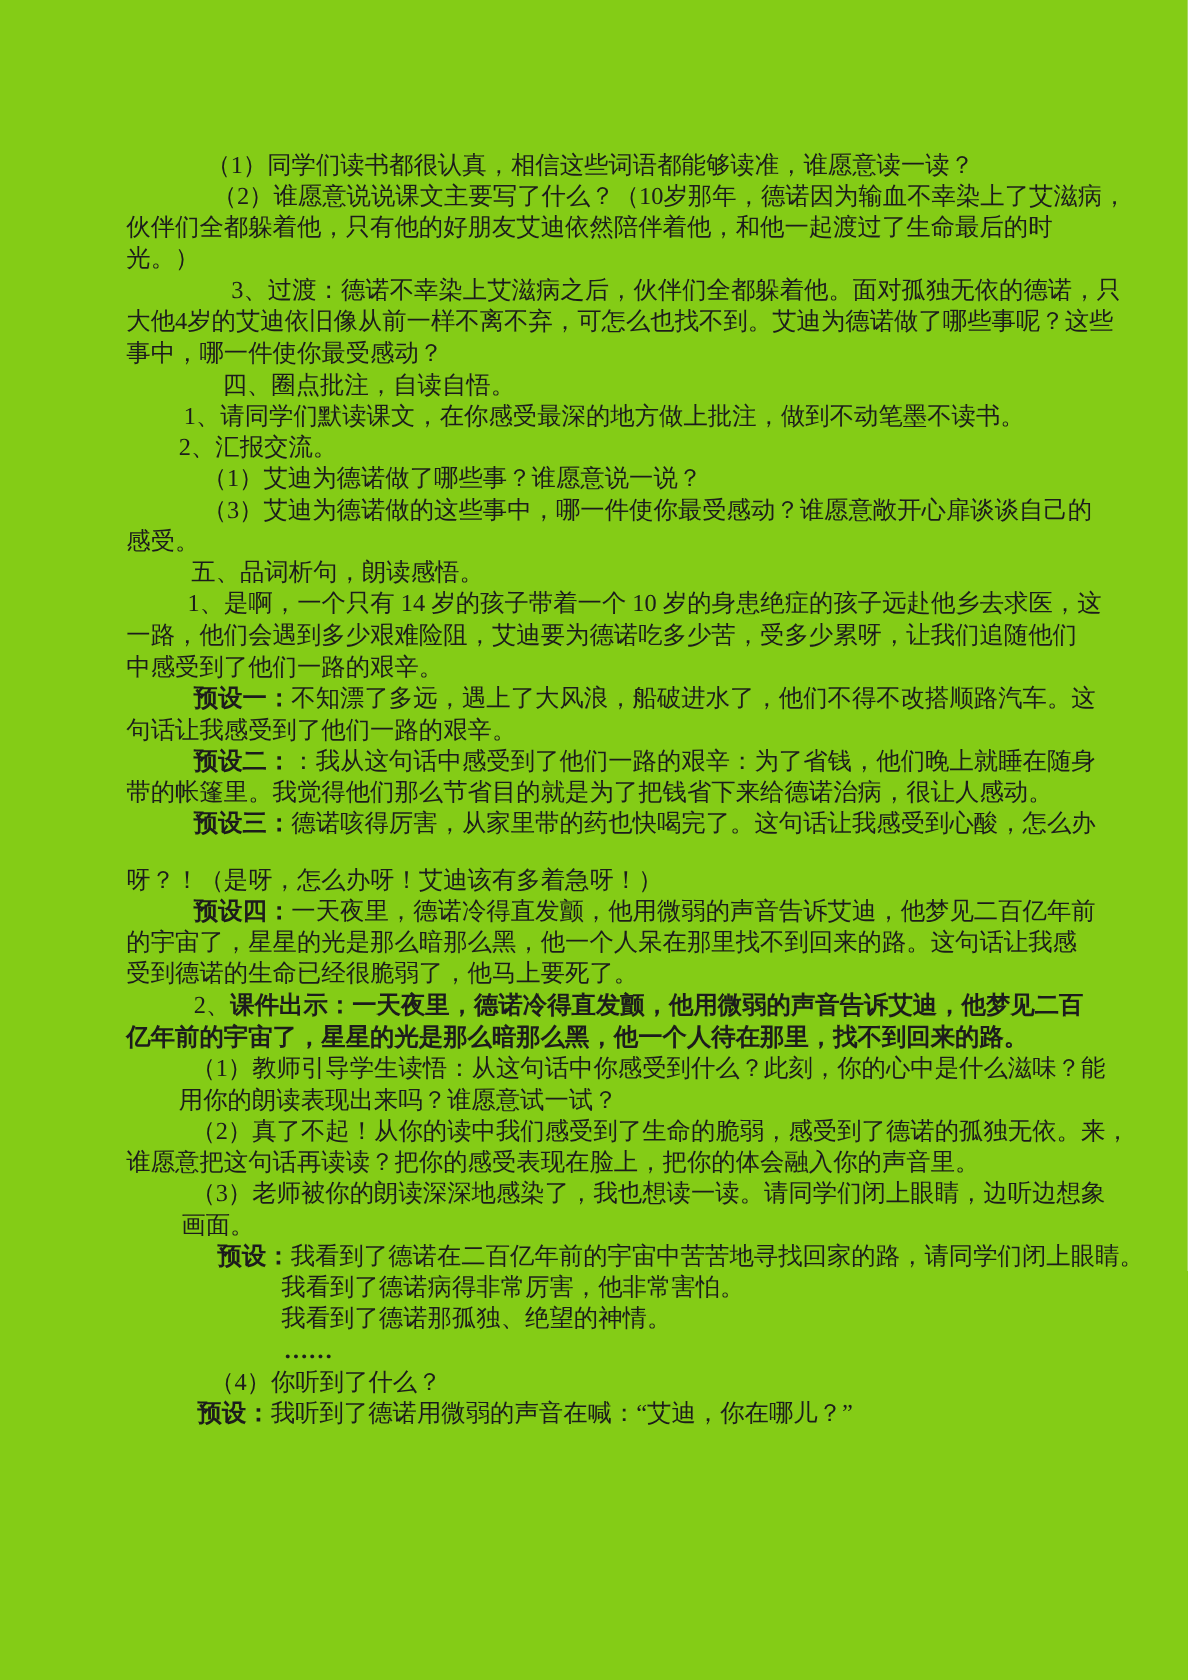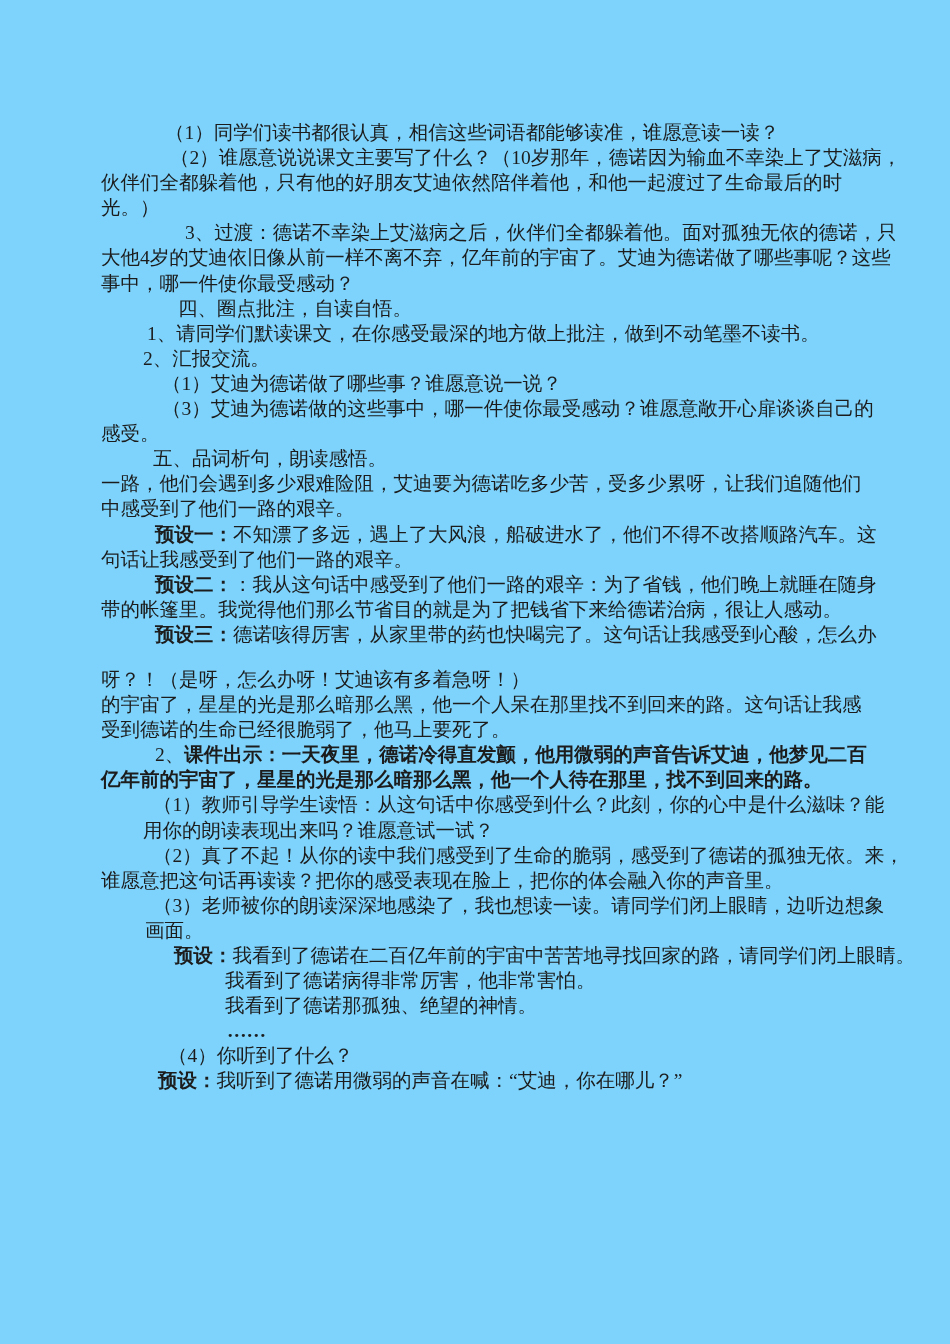--- a/index.html
+++ b/index.html
@@ -31,44 +31,46 @@
   .line {
     white-space: pre;
   }
   .seg-bold {
     font-weight: bold;
   }
 </style>
 </head>
 <body>
 
-<div class="page" style="background: #7dd3fc; text-decoration: underline;">
+<div class="page" style="background: #84cc16; text-decoration: underline;">
   <div class="content" style="color: rgb(28, 28, 28);">
       <div class="line" style="padding-left: 64px;"><span class="seg-normal">（1）同学们读书都很认真，相信这些词语都能够读准，谁愿意读一读？</span></div>
       <div class="line" style="padding-left: 69px;"><span class="seg-normal">（2）谁愿意说说课文主要写了什么？（10岁那年，德诺因为输血不幸染上了艾滋病，</span></div>
       <div class="line" style="padding-left: 0px;"><span class="seg-normal">伙伴们全都躲着他，只有他的好朋友艾迪依然陪伴着他，和他一起渡过了生命最后的时</span></div>
       <div class="line" style="padding-left: 0px;"><span class="seg-normal">光。）</span></div>
       <div class="line" style="padding-left: 84px;"><span class="seg-normal">3、过渡：德诺不幸染上艾滋病之后，伙伴们全都躲着他。面对孤独无依的德诺，只</span></div>
-      <div class="line" style="padding-left: 0px;"><span class="seg-normal">大他4岁的艾迪依旧像从前一样不离不弃，亿年前的宇宙了。艾迪为德诺做了哪些事呢？这些</span></div>
+      <div class="line" style="padding-left: 0px;"><span class="seg-normal">大他4岁的艾迪依旧像从前一样不离不弃，可怎么也找不到。艾迪为德诺做了哪些事呢？这些</span></div>
       <div class="line" style="padding-left: 0px;"><span class="seg-normal">事中，哪一件使你最受感动？</span></div>
       <div class="line" style="padding-left: 77px;"><span class="seg-normal">四、圈点批注，自读自悟。</span></div>
       <div class="line" style="padding-left: 46px;"><span class="seg-normal">1、请同学们默读课文，在你感受最深的地方做上批注，做到不动笔墨不读书。</span></div>
       <div class="line" style="padding-left: 42px;"><span class="seg-normal">2、汇报交流。</span></div>
       <div class="line" style="padding-left: 61px;"><span class="seg-normal">（1）艾迪为德诺做了哪些事？谁愿意说一说？</span></div>
       <div class="line" style="padding-left: 61px;"><span class="seg-normal">（3）艾迪为德诺做的这些事中，哪一件使你最受感动？谁愿意敞开心扉谈谈自己的</span></div>
       <div class="line" style="padding-left: 0px;"><span class="seg-normal">感受。</span></div>
       <div class="line" style="padding-left: 52px;"><span class="seg-normal">五、品词析句，朗读感悟。</span></div>
+      <div class="line" style="padding-left: 49px;"><span class="seg-normal">1、是啊，一个只有 14 岁的孩子带着一个 10 岁的身患绝症的孩子远赴他乡去求医，这</span></div>
       <div class="line" style="padding-left: 0px;"><span class="seg-normal">一路，他们会遇到多少艰难险阻，艾迪要为德诺吃多少苦，受多少累呀，让我们追随他们</span></div>
       <div class="line" style="padding-left: 0px;"><span class="seg-normal">中感受到了他们一路的艰辛。</span></div>
       <div class="line" style="padding-left: 54px;"><span class="seg-bold">预设一：</span><span class="seg-normal">不知漂了多远，遇上了大风浪，船破进水了，他们不得不改搭顺路汽车。这</span></div>
       <div class="line" style="padding-left: 0px;"><span class="seg-normal">句话让我感受到了他们一路的艰辛。</span></div>
       <div class="line" style="padding-left: 54px;"><span class="seg-bold">预设二：</span><span class="seg-normal">：我从这句话中感受到了他们一路的艰辛：为了省钱，他们晚上就睡在随身</span></div>
       <div class="line" style="padding-left: 0px;"><span class="seg-normal">带的帐篷里。我觉得他们那么节省目的就是为了把钱省下来给德诺治病，很让人感动。</span></div>
       <div class="line" style="padding-left: 54px;"><span class="seg-bold">预设三：</span><span class="seg-normal">德诺咳得厉害，从家里带的药也快喝完了。这句话让我感受到心酸，怎么办</span></div>
       <div class="line" style="padding-left: 0px; margin-top: 20px;"><span class="seg-normal">呀？！（是呀，怎么办呀！艾迪该有多着急呀！）</span></div>
+      <div class="line" style="padding-left: 54px;"><span class="seg-bold">预设四：</span><span class="seg-normal">一天夜里，德诺冷得直发颤，他用微弱的声音告诉艾迪，他梦见二百亿年前</span></div>
       <div class="line" style="padding-left: 0px;"><span class="seg-normal">的宇宙了，星星的光是那么暗那么黑，他一个人呆在那里找不到回来的路。这句话让我感</span></div>
       <div class="line" style="padding-left: 0px;"><span class="seg-normal">受到德诺的生命已经很脆弱了，他马上要死了。</span></div>
       <div class="line" style="padding-left: 54px;"><span class="seg-normal">2、</span><span class="seg-bold">课件出示：一天夜里，德诺冷得直发颤，他用微弱的声音告诉艾迪，他梦见二百</span></div>
       <div class="line" style="padding-left: 0px;"><span class="seg-bold">亿年前的宇宙了，星星的光是那么暗那么黑，他一个人待在那里，找不到回来的路。</span></div>
       <div class="line" style="padding-left: 52px;"><span class="seg-normal">（1）教师引导学生读悟：从这句话中你感受到什么？此刻，你的心中是什么滋味？能</span></div>
       <div class="line" style="padding-left: 42px;"><span class="seg-normal">用你的朗读表现出来吗？谁愿意试一试？</span></div>
       <div class="line" style="padding-left: 52px;"><span class="seg-normal">（2）真了不起！从你的读中我们感受到了生命的脆弱，感受到了德诺的孤独无依。来，</span></div>
       <div class="line" style="padding-left: 0px;"><span class="seg-normal">谁愿意把这句话再读读？把你的感受表现在脸上，把你的体会融入你的声音里。</span></div>
       <div class="line" style="padding-left: 52px;"><span class="seg-normal">（3）老师被你的朗读深深地感染了，我也想读一读。请同学们闭上眼睛，边听边想象</span></div>
       <div class="line" style="padding-left: 0px; margin-left: 44px;"><span class="seg-normal">画面。</span></div>

